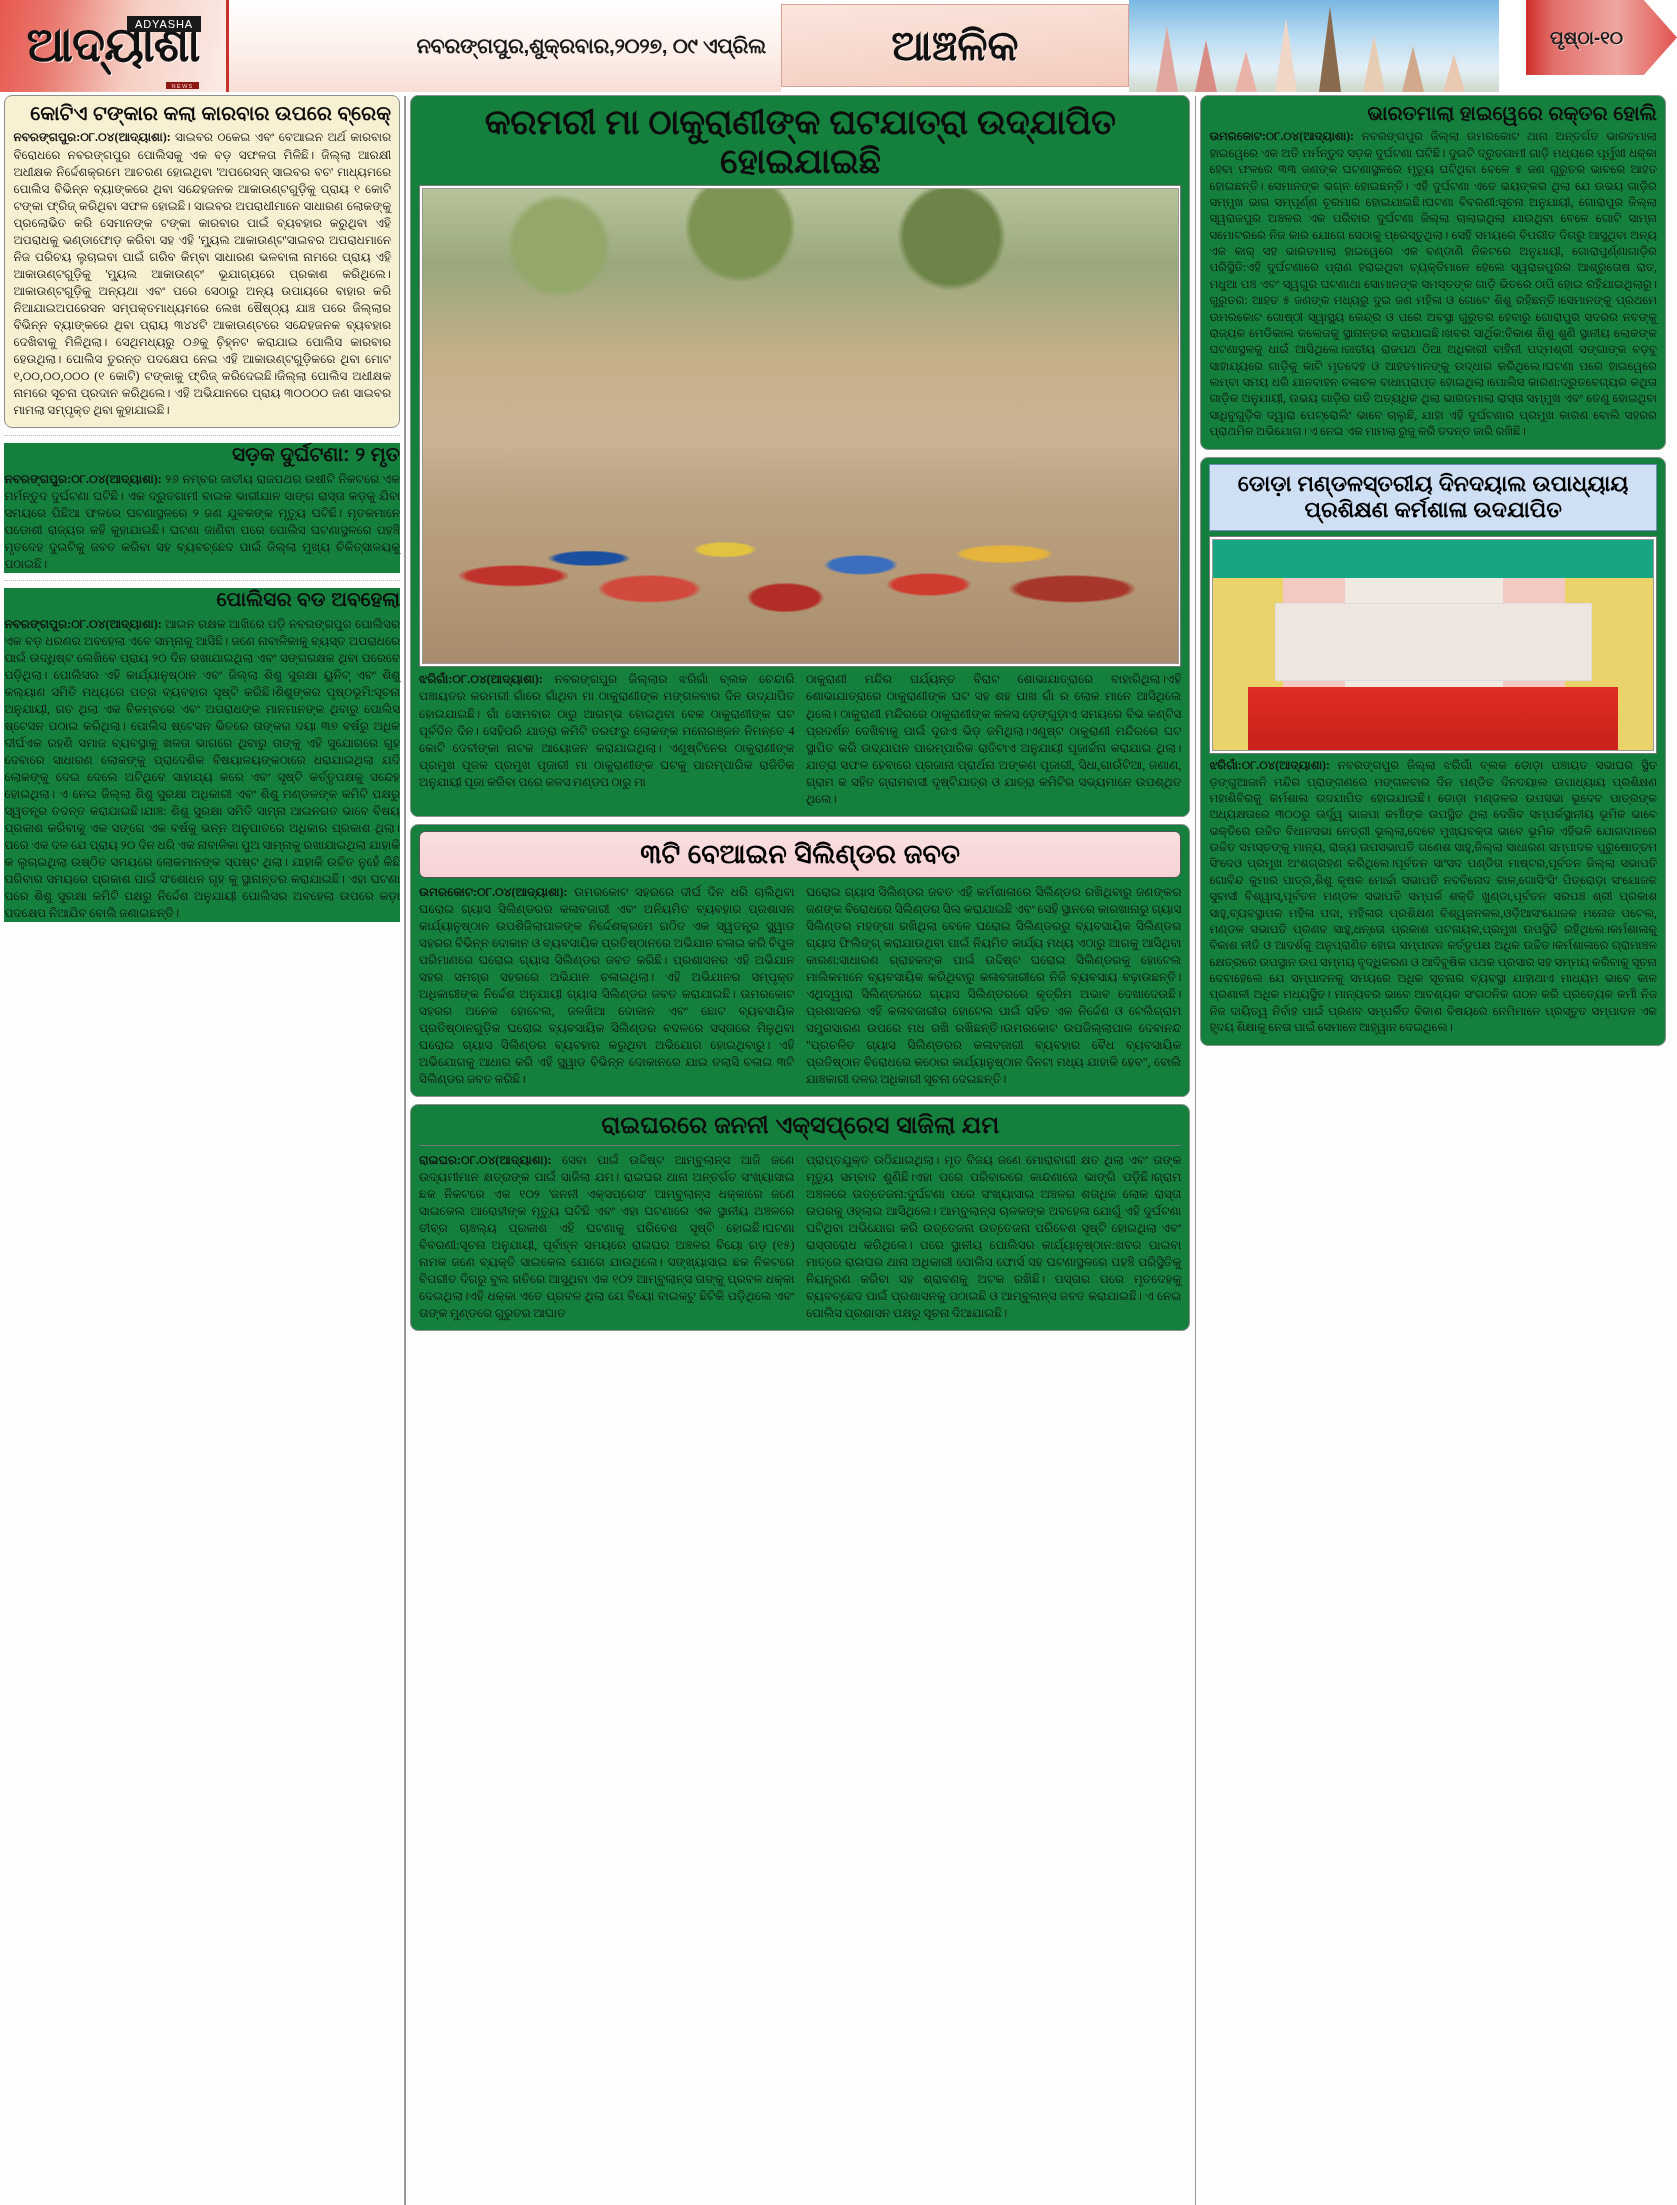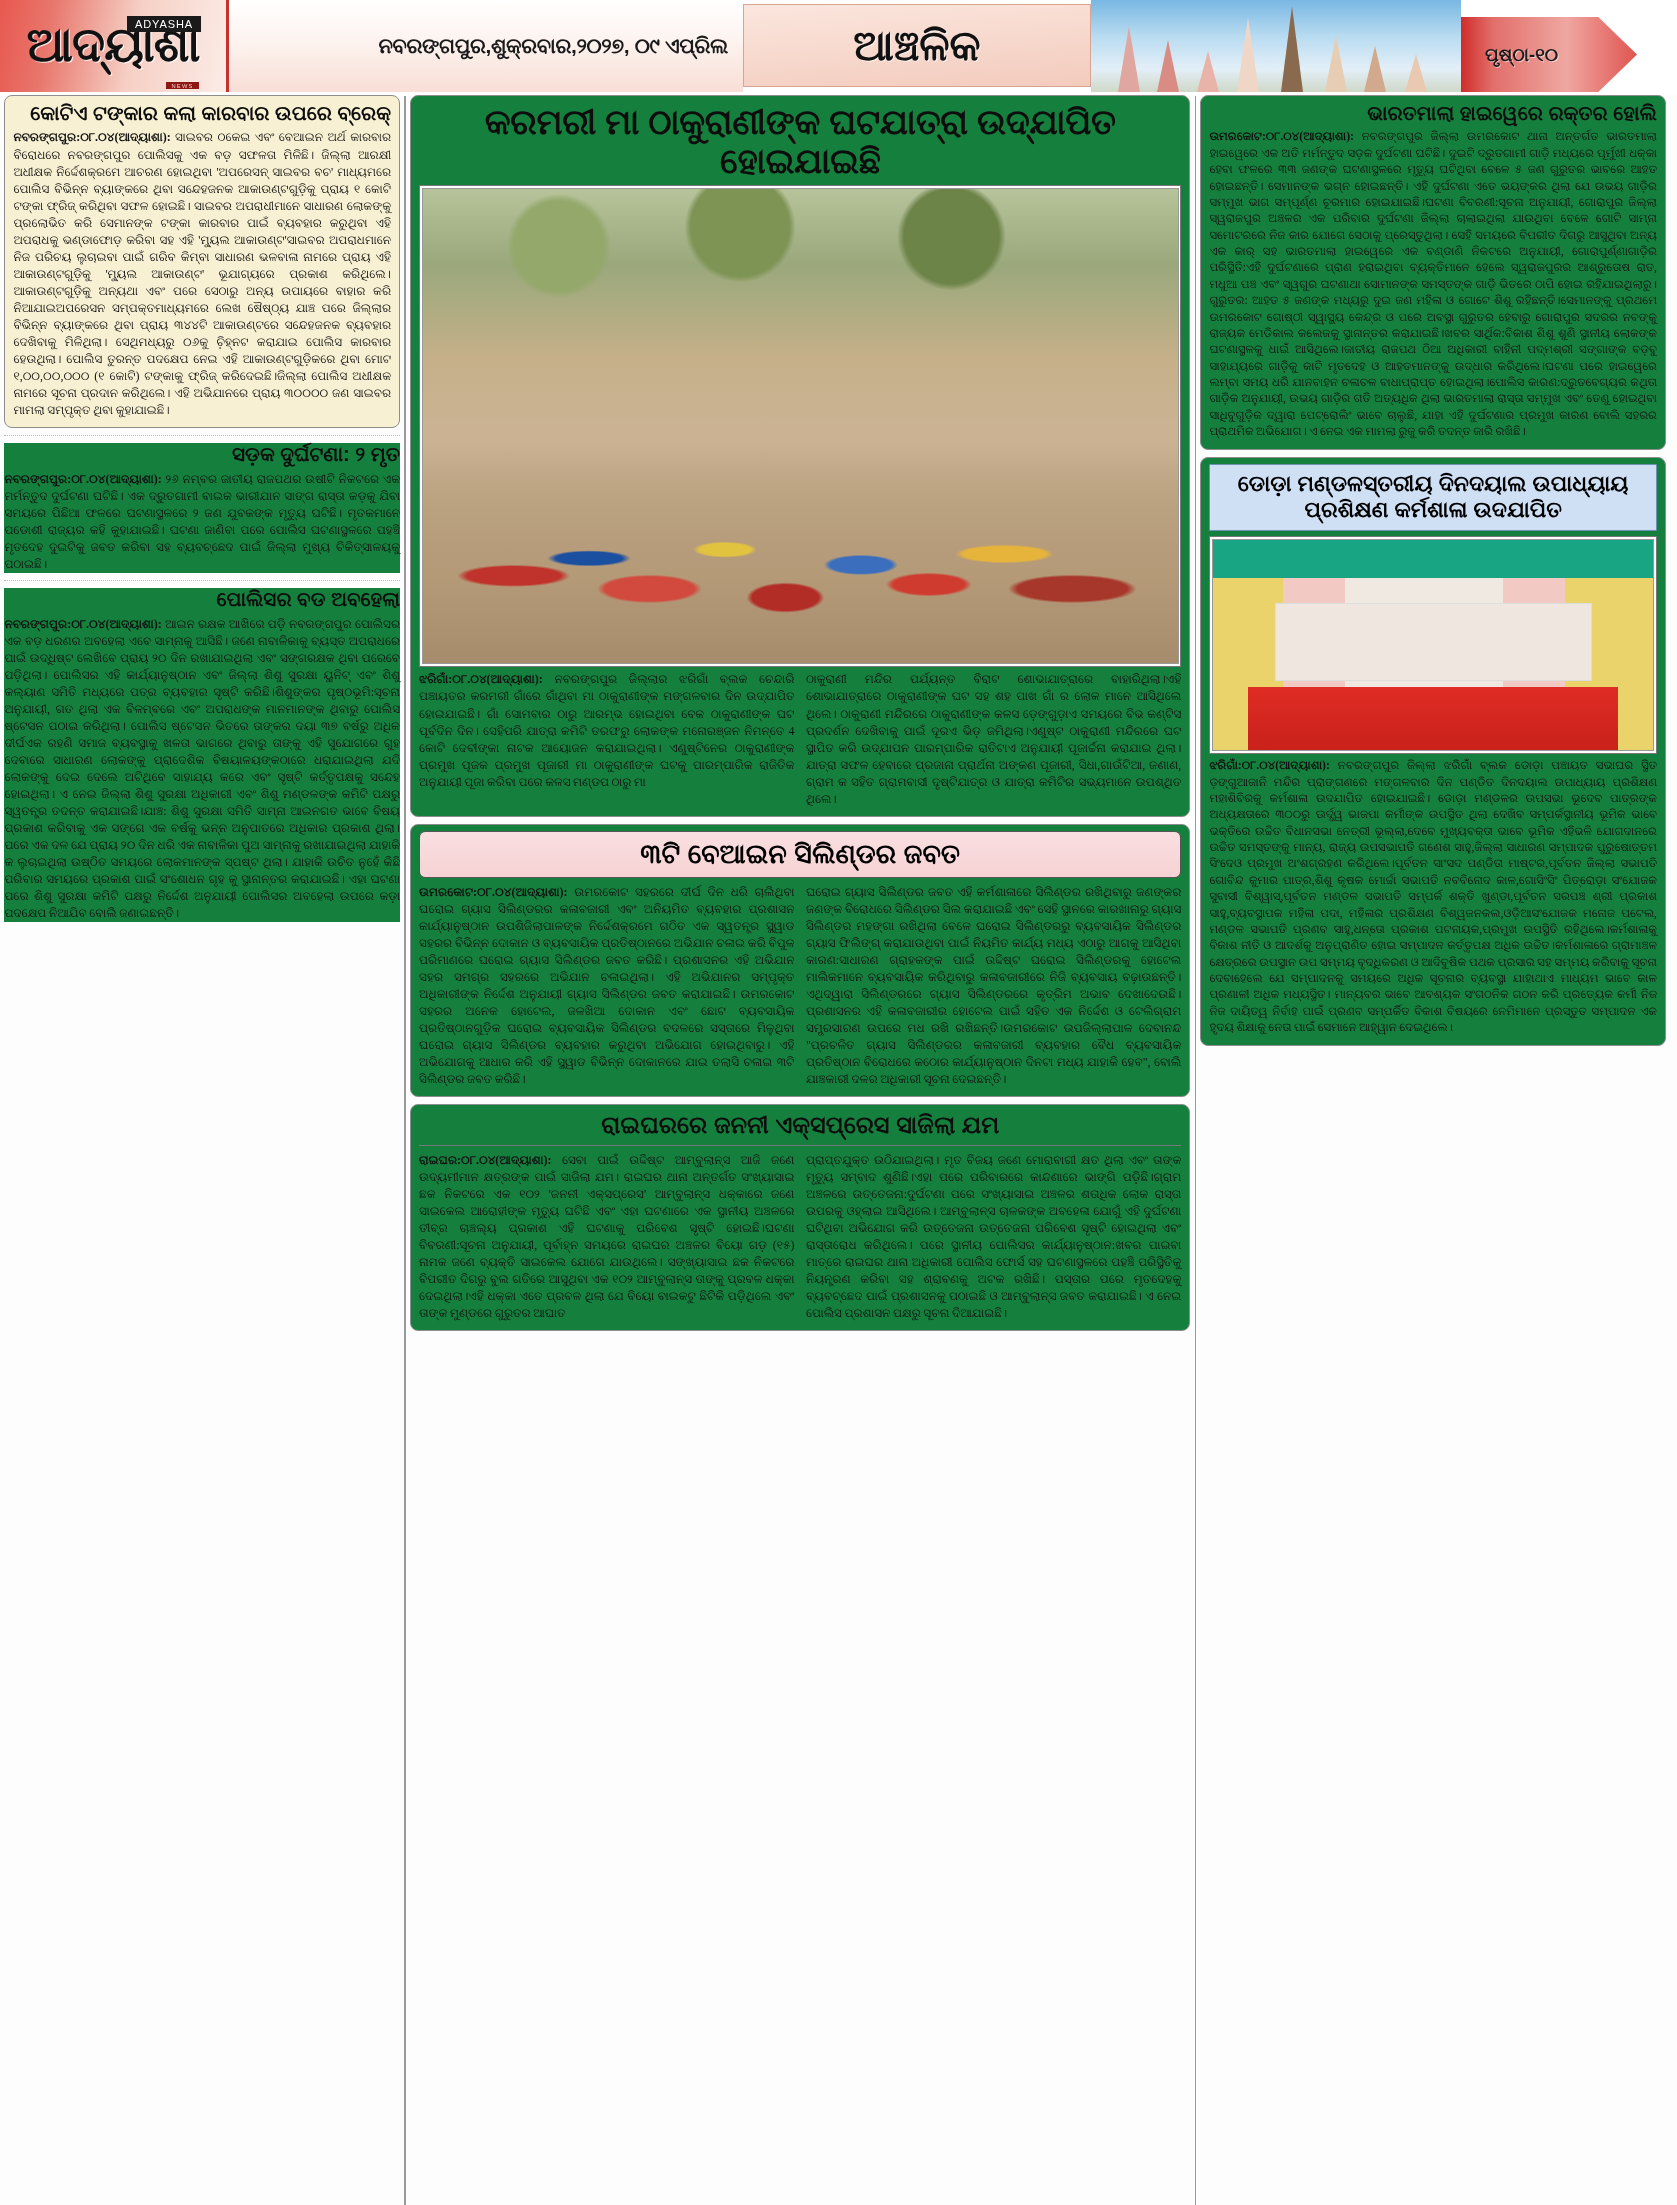--- a/index.html
+++ b/index.html
@@ -104,25 +104,26 @@
     overflow: hidden;
   }
   .spire {
     position: absolute;
     bottom: 0;
     width: 0; height: 0;
     border-left: 11.5px solid transparent;
     border-right: 11.5px solid transparent;
   }
   .pagenum-block {
-    width: 216px;
+    width: 178px;
     position: relative;
     background: #ffffff;
     display: flex;
-    align-items: flex-end;
+    align-items: flex-start;
+    padding-left: 27px;
   }
   .pagenum-arrow {
     position: relative;
     height: 75px;
     width: 176px;
     background: linear-gradient(90deg,#cf2d2a 0%, #e26e6a 18%, #efa7a1 60%, #e05450 100%);
     display: flex;
     align-items: center;
     padding-left: 24px;
     clip-path: polygon(0 0, 78% 0, 100% 50%, 78% 100%, 0 100%);

